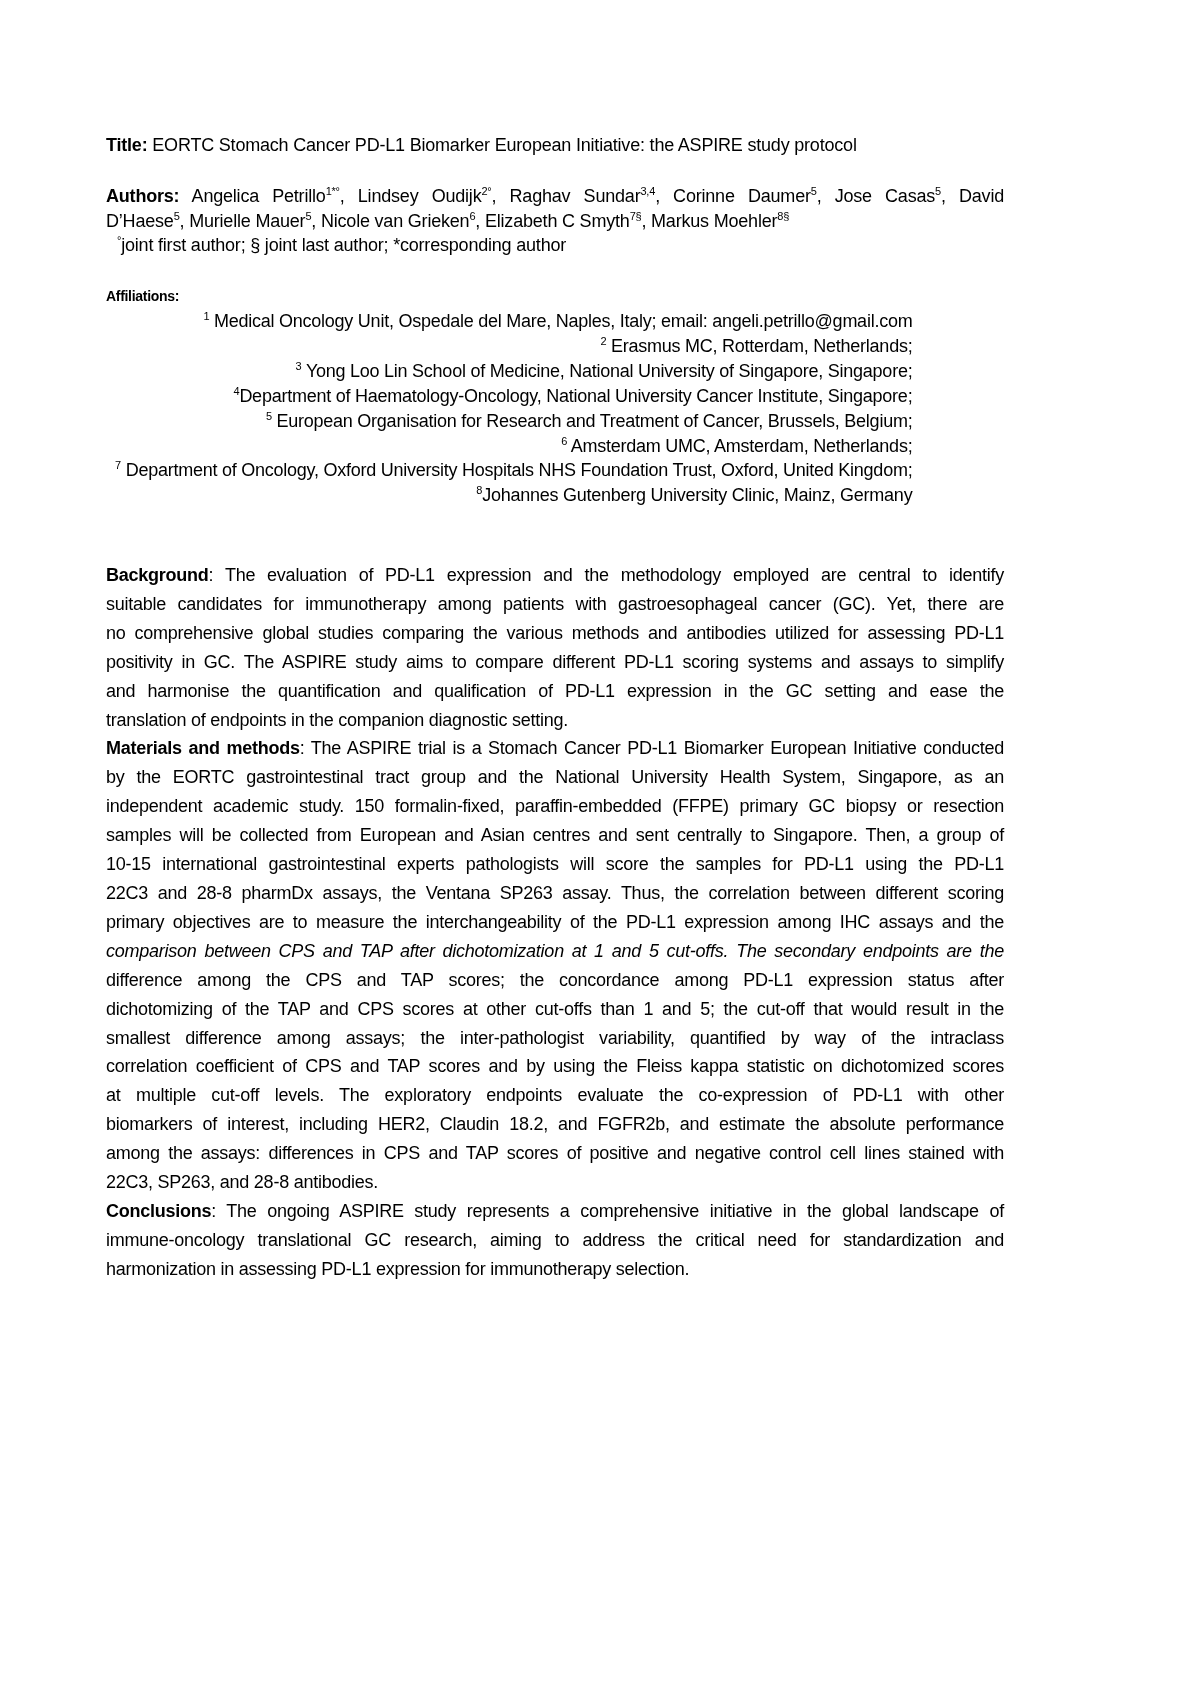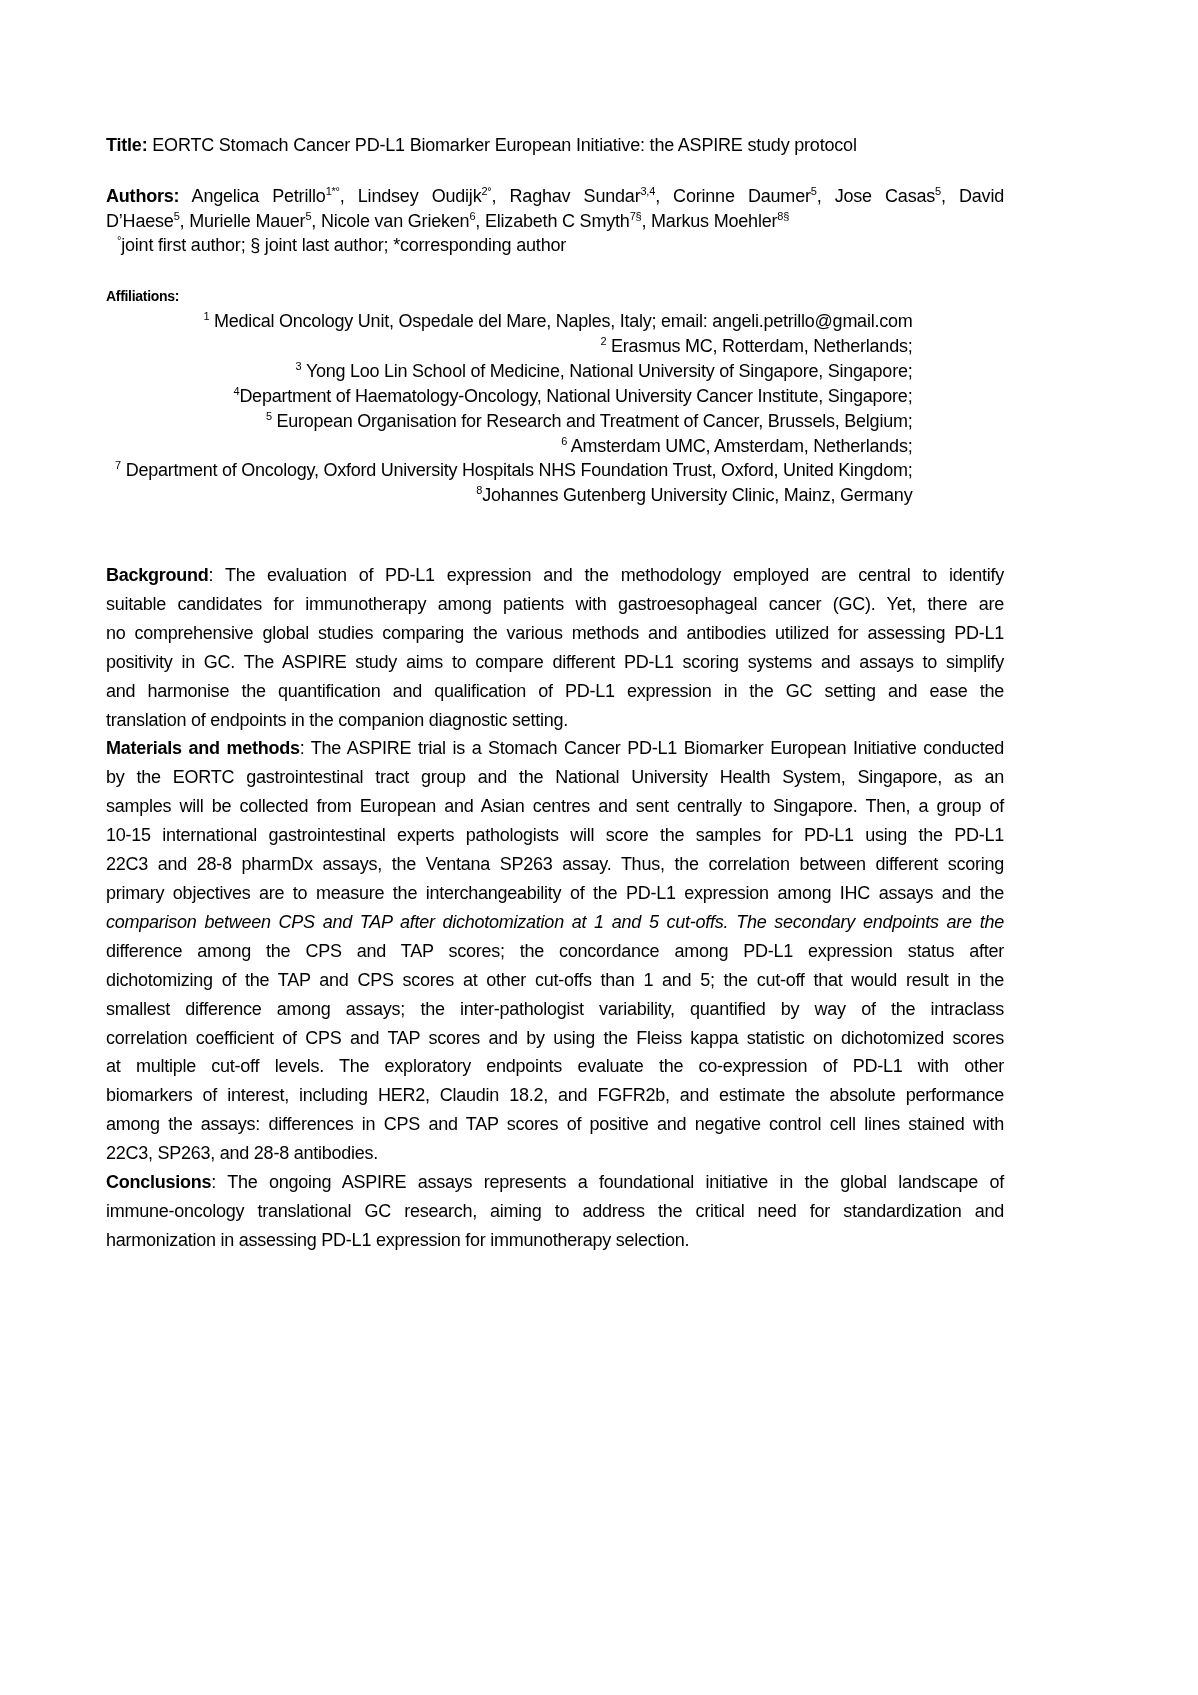--- a/index.html
+++ b/index.html
@@ -154,35 +154,36 @@
       <span class="ln" style="white-space: nowrap; display: block; text-align-last: justify;">suitable candidates for immunotherapy among patients with gastroesophageal cancer (GC). Yet, there are</span>
       <span class="ln" style="white-space: nowrap; display: block; text-align-last: justify;">no comprehensive global studies comparing the various methods and antibodies utilized for assessing PD-L1</span>
       <span class="ln" style="white-space: nowrap; display: block; text-align-last: justify;">positivity in GC. The ASPIRE study aims to compare different PD-L1 scoring systems and assays to simplify</span>
       <span class="ln" style="white-space: nowrap; display: block; text-align-last: justify;">and harmonise the quantification and qualification of PD-L1 expression in the GC setting and ease the</span>
       <span class="ln end" style="white-space: nowrap; display: block; text-align-last: left;">translation of endpoints in the companion diagnostic setting.</span>
     </p>
 
     <p>
       <span class="ln" style="white-space: nowrap; display: block; text-align-last: justify;"><b class="lbl">Materials and methods</b><span>: The ASPIRE trial is a Stomach Cancer PD-L1 Biomarker European Initiative conducted</span></span>
       <span class="ln" style="white-space: nowrap; display: block; text-align-last: justify;">by the EORTC gastrointestinal tract group and the National University Health System, Singapore, as an</span>
+      <span class="ln" style="white-space: nowrap; display: block; text-align-last: justify;">independent academic study. 150 formalin-fixed, paraffin-embedded (FFPE) primary GC biopsy or resection</span>
       <span class="ln" style="white-space: nowrap; display: block; text-align-last: justify;">samples will be collected from European and Asian centres and sent centrally to Singapore. Then, a group of</span>
       <span class="ln" style="white-space: nowrap; display: block; text-align-last: justify;">10-15 international gastrointestinal experts pathologists will score the samples for PD-L1 using the PD-L1</span>
       <span class="ln" style="white-space: nowrap; display: block; text-align-last: justify;">22C3 and 28-8 pharmDx assays, the Ventana SP263 assay. Thus, the correlation between different scoring</span>
       <span class="ln" style="white-space: nowrap; display: block; text-align-last: justify;">primary objectives are to measure the interchangeability of the PD-L1 expression among IHC assays and the</span>
       <span class="ln" style="white-space: nowrap; display: block; text-align-last: justify; font-style: italic;">comparison between CPS and TAP after dichotomization at 1 and 5 cut-offs. The secondary endpoints are the</span>
       <span class="ln" style="white-space: nowrap; display: block; text-align-last: justify;">difference among the CPS and TAP scores;  the concordance among PD-L1 expression status after</span>
       <span class="ln" style="white-space: nowrap; display: block; text-align-last: justify;">dichotomizing of the TAP and CPS scores at other cut-offs than 1 and 5;  the cut-off that would result in the</span>
       <span class="ln" style="white-space: nowrap; display: block; text-align-last: justify;">smallest difference among assays; the inter-pathologist variability, quantified by way of the intraclass</span>
       <span class="ln" style="white-space: nowrap; display: block; text-align-last: justify;">correlation coefficient of CPS and TAP scores and by using the Fleiss kappa statistic on dichotomized scores</span>
       <span class="ln" style="white-space: nowrap; display: block; text-align-last: justify;">at multiple cut-off levels. The exploratory endpoints evaluate the co-expression of PD-L1 with other</span>
       <span class="ln" style="white-space: nowrap; display: block; text-align-last: justify;">biomarkers of interest, including HER2, Claudin 18.2, and FGFR2b, and estimate the absolute performance</span>
       <span class="ln" style="white-space: nowrap; display: block; text-align-last: justify;">among the assays: differences in CPS and TAP scores of positive and negative control cell lines stained with</span>
       <span class="ln end" style="white-space: nowrap; display: block; text-align-last: left;">22C3, SP263, and 28-8 antibodies.</span>
     </p>
 
     <p>
-      <span class="ln" style="white-space: nowrap; display: block; text-align-last: justify;"><b class="lbl">Conclusions</b><span>: The ongoing ASPIRE assays represents a foundational initiative in the global landscape of</span></span>
+      <span class="ln" style="white-space: nowrap; display: block; text-align-last: justify;"><b class="lbl">Conclusions</b><span>: The ongoing ASPIRE study represents a comprehensive initiative in the global landscape of</span></span>
       <span class="ln" style="white-space: nowrap; display: block; text-align-last: justify;">immune-oncology translational GC research, aiming to address the critical need for standardization and</span>
       <span class="ln end" style="white-space: nowrap; display: block; text-align-last: left;">harmonization in assessing PD-L1 expression for immunotherapy selection.</span>
     </p>
 
   </div>
 </div>
 
 </body></html>

